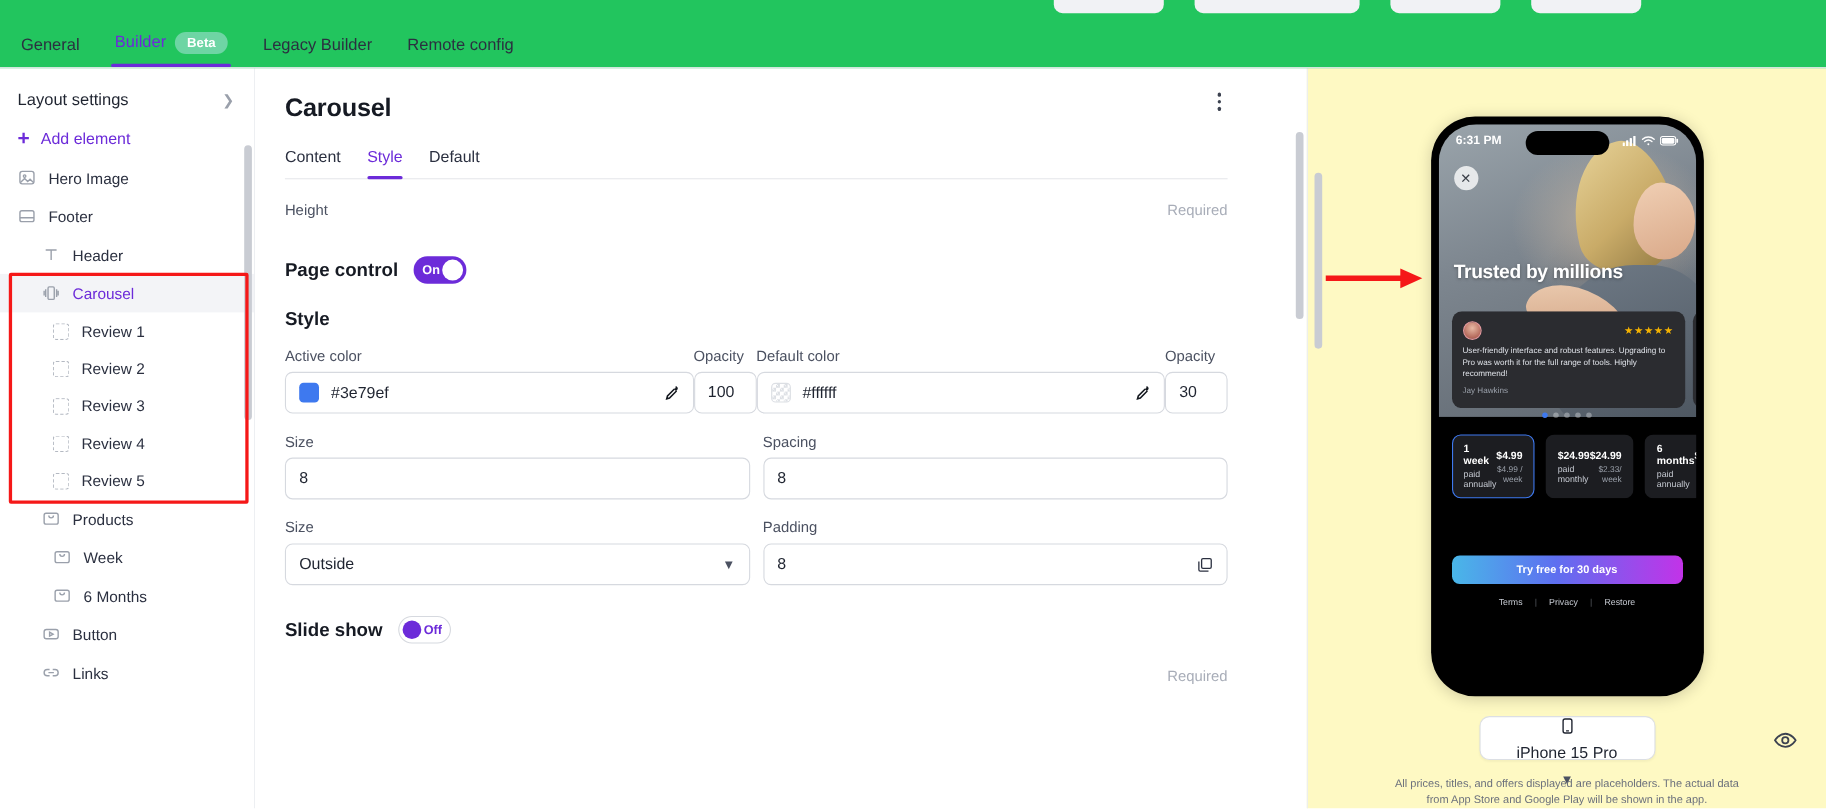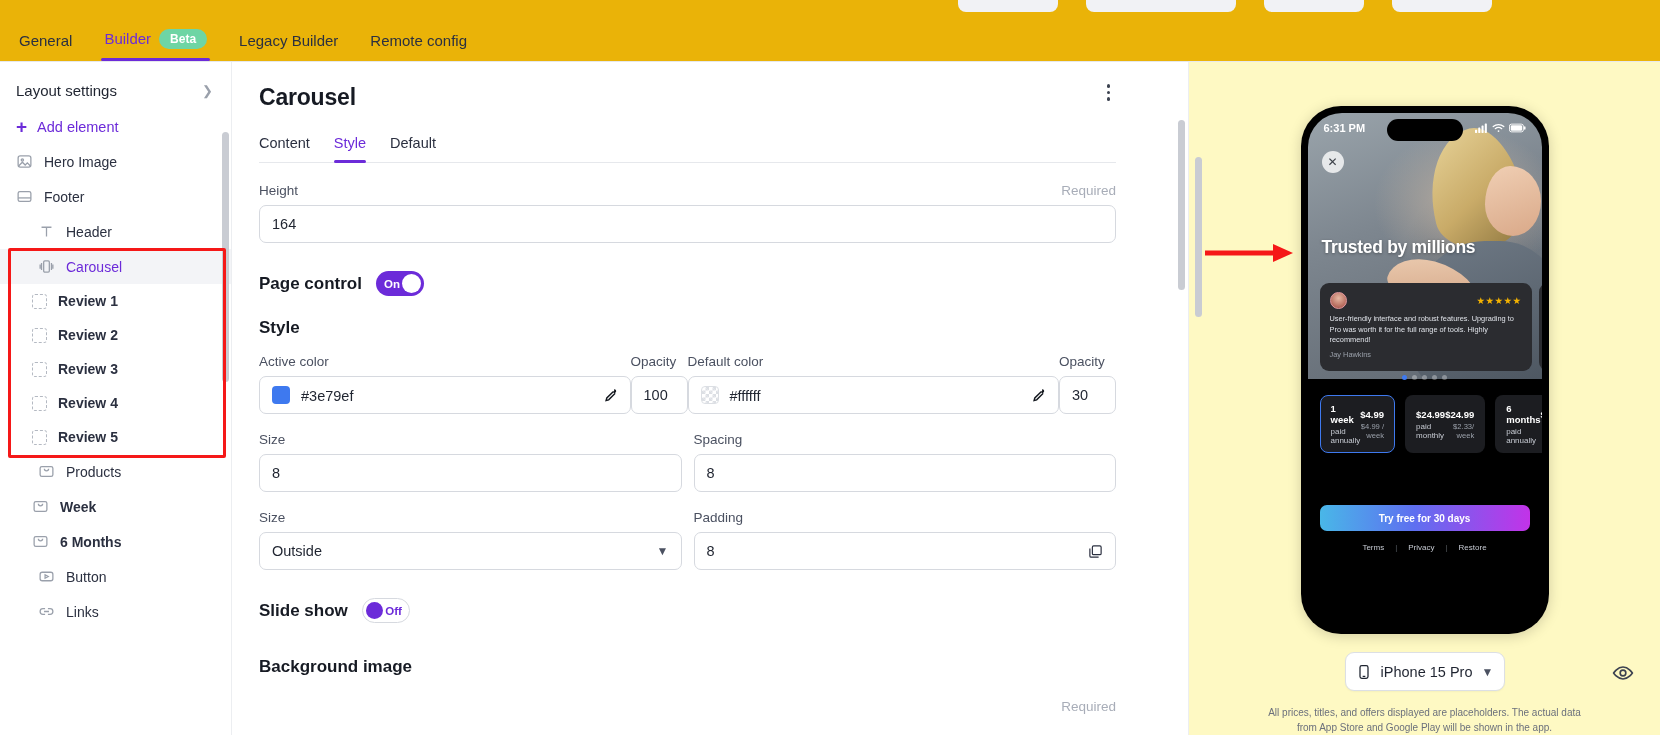--- a/index.html
+++ b/index.html
@@ -11,21 +11,21 @@
     color:#1f2430;
   }
   .app { position:relative; width:1660px; height:735px; display:flex; flex-direction:column; }
 
   
   .topbar {
     height:62px; flex:0 0 62px;
     display:flex; align-items:flex-end;
     padding-left:16px;
     border-bottom:1px solid #e6e8ec;
-    background:#eab308;
+    background:#22c55e;
     position:relative;
     z-index:5;
   }
   .topbar-inner { display:flex; align-items:flex-end; gap:26px; height:100%; }
   .top-tab {
     position:relative;
     display:flex; align-items:center; gap:8px;
     font-size:15px; color:#2b3040;
     padding:0 3px 12px 3px;
     cursor:pointer; white-space:nowrap;
@@ -61,21 +61,21 @@
     display:flex; align-items:center; gap:10px;
     padding:8px 16px; font-size:14.5px; color:#6c2bd9; cursor:pointer;
   }
   .plus { font-size:19px; line-height:1; font-weight:bold; }
   .tree-item {
     display:flex; align-items:center; gap:11px;
     padding:9px 16px; font-size:14px; color:#2b3040; cursor:pointer;
     white-space:nowrap;
   }
   .tree-item.indent1 { padding-left:38px; }
-  .tree-item.indent2 { padding-left:32px;font-weight:bold; }
+  .tree-item.indent2 { padding-left:48px; }
   .tree-item.selected { background:#f3f4f7; color:#6c2bd9; }
   .ic { width:17px; height:17px; flex:0 0 17px; color:#9aa0ab; display:inline-flex; align-items:center; justify-content:center; }
   .ic svg { width:17px; height:17px; display:block; }
   .dashed-sq {
     width:15px; height:15px; border:1.6px dashed #b4b9c2; border-radius:3px;
     flex:0 0 15px;
   }
 
   .red-box {
     position:absolute; left:8px; top:186px; width:218px; height:210px;
@@ -281,23 +281,24 @@
     display:flex; align-items:center; justify-content:center; gap:11px;
     color:#c6cad2; font-size:8px;
   }
   .legal .sep { color:#55595f; }
 
   .red-arrow { position:absolute; left:1205px; top:241px; z-index:20; }
 
   .device-sel {
     margin-top:18px; width:160px; height:40px;
     background:#fff; border:1px solid #dcdfe4; border-radius:9px;
-    display:flex; align-items:center; justify-content:center; gap:9px;
+    display:flex; align-items:center; gap:9px;
     font-size:14.5px; color:#1f2430; cursor:pointer;
     box-shadow:0 1px 2px rgba(0,0,0,.04);
+    flex-direction:column;
   }
   .device-sel svg { width:16px; height:16px; display:block; }
   .eye { position:absolute; right:26px; top:600px; color:#3c4250; cursor:pointer; }
   .eye svg { width:22px; height:22px; display:block; }
   .disclaimer {
     margin-top:14px; width:330px; text-align:center;
     font-size:10px; line-height:1.5; color:#6b707c;
   }
   .preview-sb { position:absolute; left:6px; top:95px; width:7px; height:160px;
                 background:#c9ccd3; border-radius:4px; }
@@ -483,23 +484,20 @@
           </div>
           <div class="sub-tab">
             <span>Default</span>
           </div>
         </div>
 
         <div class="group">
           <div class="row-label">
             <span class="field-label">Height</span>
             <span class="req">Required</span>
-          </div>
-          <div class="input">
-            <span>164</span>
           </div>
         </div>
 
         <div class="toggle-row">
           <span class="toggle-lbl">Page control</span>
           <span class="toggle on">
             <span class="tgl-txt">On</span>
             <span class="knob"></span>
           </span>
         </div>
@@ -589,21 +587,20 @@
         </div>
 
         <div class="toggle-row">
           <span class="toggle-lbl">Slide show</span>
           <span class="toggle off">
             <span class="knob"></span>
             <span class="tgl-txt">Off</span>
           </span>
         </div>
 
-        <div class="bg-head">Background image</div>
         <div class="bg-req">Required</div>
       </div>
 
       <div class="main-sb">
           <div class="thumb"></div>
         </div>
     </div>
 
     <div class="preview">
       <div class="preview-sb"></div>

